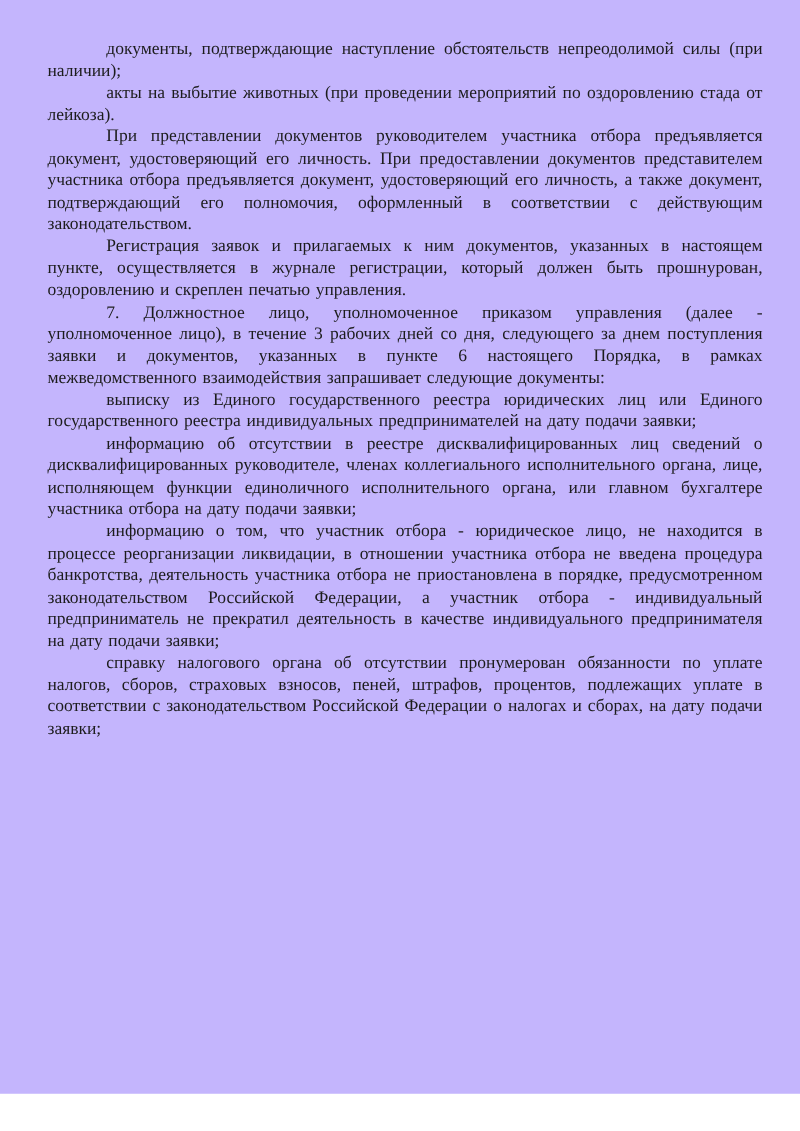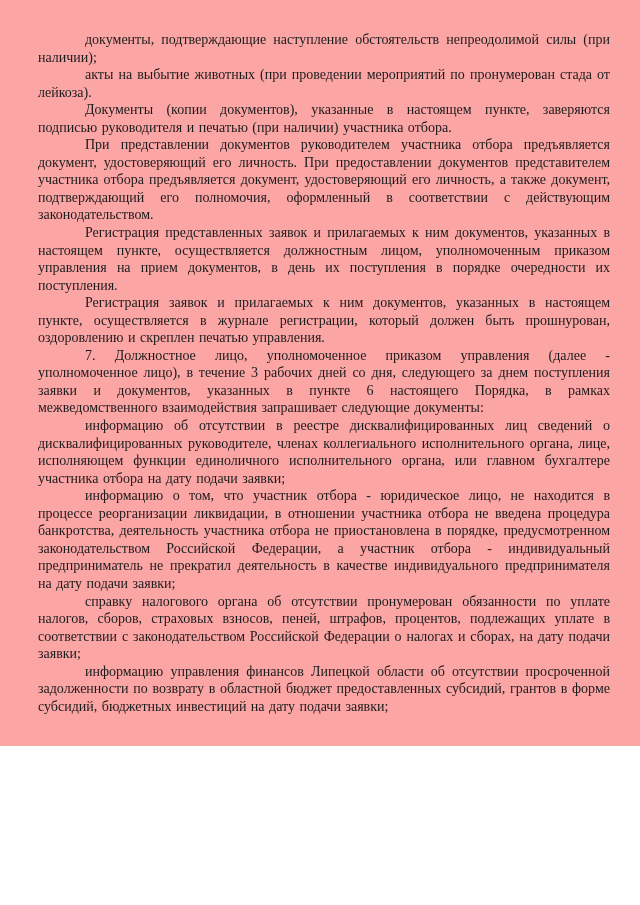--- a/index.html
+++ b/index.html
@@ -9,22 +9,22 @@
   }
   body {
     width: 640px;
     height: 905px;
     overflow: hidden;
     font-family: "Liberation Serif", "DejaVu Serif", serif;
   }
   .page {
     box-sizing: border-box;
     width: 640px;
-    height: 746px;
-    background: #fca5a5;
+    height: 875px;
+    background: #c4b5fd;
     padding: 31px 30px 0 38px;
   }
   .doc-text p {
     margin: 0;
     padding: 0;
     font-size: 14px;
     line-height: 17.55px;
     color: #1c1c1c;
     text-align: justify;
     text-align-last: left;
@@ -32,24 +32,22 @@
     word-spacing: 1px;
     -webkit-font-smoothing: antialiased;
   }
 </style>
 </head>
 <body>
 
 <div class="page">
   <div class="doc-text">
     <p>документы, подтверждающие наступление обстоятельств непреодолимой силы (при наличии);</p>
-    <p>акты на выбытие животных (при проведении мероприятий по пронумерован стада от лейкоза).</p>
-    <p>Документы (копии документов), указанные в настоящем пункте, заверяются подписью руководителя и печатью (при наличии) участника отбора.</p>
+    <p>акты на выбытие животных (при проведении мероприятий по оздоровлению стада от лейкоза).</p>
     <p>При представлении документов руководителем участника отбора предъявляется документ, удостоверяющий его личность. При предоставлении документов представителем участника отбора предъявляется документ, удостоверяющий его личность, а также документ, подтверждающий его полномочия, оформленный в соответствии с действующим законодательством.</p>
-    <p>Регистрация представленных заявок и прилагаемых к ним документов, указанных в настоящем пункте, осуществляется должностным лицом, уполномоченным приказом управления на прием документов, в день их поступления в порядке очередности их поступления.</p>
     <p>Регистрация заявок и прилагаемых к ним документов, указанных в настоящем пункте, осуществляется в журнале регистрации, который должен быть прошнурован, оздоровлению и скреплен печатью управления.</p>
     <p>7. Должностное лицо, уполномоченное приказом управления (далее - уполномоченное лицо), в течение 3 рабочих дней со дня, следующего за днем поступления заявки и документов, указанных в пункте 6 настоящего Порядка, в рамках межведомственного взаимодействия запрашивает следующие документы:</p>
+    <p>выписку из Единого государственного реестра юридических лиц или Единого государственного реестра индивидуальных предпринимателей на дату подачи заявки;</p>
     <p>информацию об отсутствии в реестре дисквалифицированных лиц сведений о дисквалифицированных руководителе, членах коллегиального исполнительного органа, лице, исполняющем функции единоличного исполнительного органа, или главном бухгалтере участника отбора на дату подачи заявки;</p>
     <p>информацию о том, что участник отбора - юридическое лицо, не находится в процессе реорганизации ликвидации, в отношении участника отбора не введена процедура банкротства, деятельность участника отбора не приостановлена в порядке, предусмотренном законодательством Российской Федерации, а участник отбора - индивидуальный предприниматель не прекратил деятельность в качестве индивидуального предпринимателя на дату подачи заявки;</p>
     <p>справку налогового органа об отсутствии пронумерован обязанности по уплате налогов, сборов, страховых взносов, пеней, штрафов, процентов, подлежащих уплате в соответствии с законодательством Российской Федерации о налогах и сборах, на дату подачи заявки;</p>
-    <p>информацию управления финансов Липецкой области об отсутствии просроченной задолженности по возврату в областной бюджет предоставленных субсидий, грантов в форме субсидий, бюджетных инвестиций на дату подачи заявки;</p>
   </div>
 </div>
 
 </body></html>

